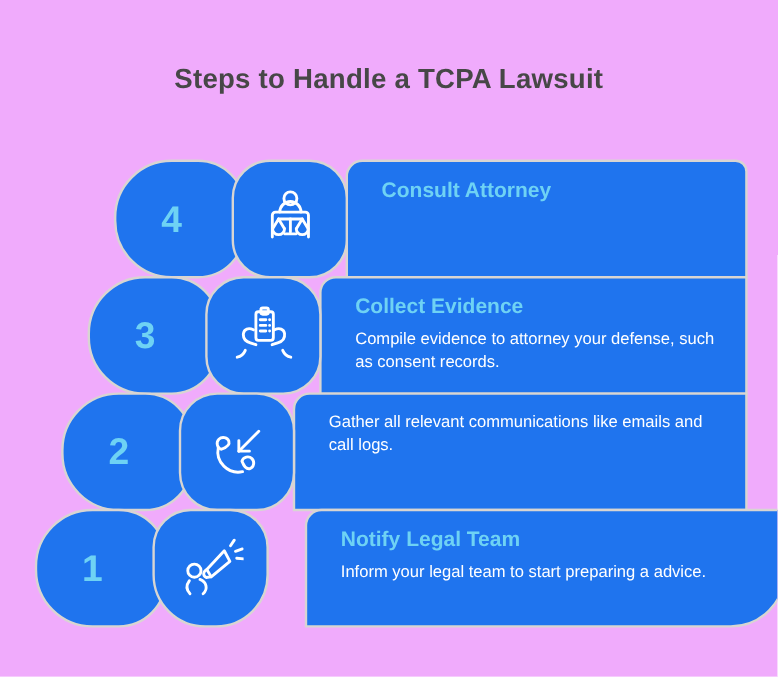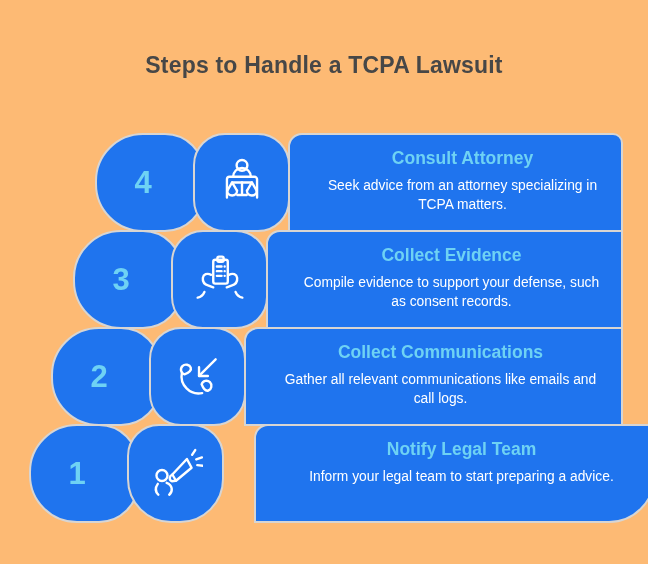--- a/index.html
+++ b/index.html
@@ -1,17 +1,17 @@
 <!DOCTYPE html>
 <html><head>
 <meta charset="utf-8">
 <style>
   html,body{margin:0;padding:0;background:#ffffff;}
   .canvas{
-    position:relative;width:648px;height:564px;background:#fdba74;
+    position:relative;width:648px;height:564px;background:#f0abfc;
     font-family:"Liberation Sans",sans-serif;overflow:hidden;
     --blue:#1f74ee;--line:#d8d5d2;--cyan:#6ed2f4;
   }
   .page-title{
     position:absolute;top:52px;left:0;width:100%;text-align:center;
     font-size:23px;font-weight:bold;color:#474747;letter-spacing:.2px;margin:0;
   }
   
   .pos1{--top:133px;--shift:0px;}
   .pos2{--top:230px;--shift:22px;}
@@ -35,21 +35,20 @@
     display:flex;align-items:center;justify-content:center;
   }
   .pos4 .cell{border-radius:32px 32px 44px 44px;}
 
   .card{
     position:absolute;top:var(--top);left:calc(288px - var(--shift));
     width:calc(335px + var(--shift));height:99px;box-sizing:border-box;
     background:var(--blue);border:2px solid var(--line);
     border-radius:14px 0 0 0;z-index:2;
     padding:13px 14px 0 28px;
-    text-align:center;
   }
   .pos1 .card{border-radius:14px 10px 0 0;}
   .pos4 .card{border-radius:14px 0 46px 0;margin-left:32px;}
 
   .card-title{font-size:17.5px;font-weight:bold;color:var(--cyan);margin:0 0 7px 0;}
   .card-desc{font-size:13.8px;font-weight:500;color:#ffffff;line-height:1.38;margin:0;}
 
   svg.icon{width:54px;height:54px;stroke:#ffffff;stroke-width:2.3;fill:none;
            stroke-linecap:round;stroke-linejoin:round;}
 </style>
@@ -58,21 +57,20 @@
 
 <div class="canvas">
   <h1 class="page-title">Steps to Handle a TCPA Lawsuit</h1>
 
   <div class="row pos1">
     <div class="blob">
       <span>4</span>
     </div>
     <div class="card">
       <p class="card-title">Consult Attorney</p>
-      <p class="card-desc">Seek advice from an attorney specializing in TCPA matters.</p>
     </div>
     <div class="cell">
       <svg class="icon" viewBox="0 0 52 52">
         <circle cx="26" cy="9" r="5.2"></circle>
         <path d="M17.5 20 a8.5 8.5 0 0 1 17 0"></path>
         <path d="M11.5 40 V22.5 a2.5 2.5 0 0 1 2.5 -2.5 h24 a2.5 2.5 0 0 1 2.5 2.5 V40"></path>
         <path d="M16.5 25.5 h19"></path>
         <path d="M26 25.5 V36"></path>
         <path d="M21.5 37.5 h9"></path>
         <path d="M16.5 25.5 l-4.5 7.5 M16.5 25.5 l4.5 7.5"></path>
@@ -82,42 +80,41 @@
       </svg>
     </div>
   </div>
 
   <div class="row pos2">
     <div class="blob">
       <span>3</span>
     </div>
     <div class="card">
       <p class="card-title">Collect Evidence</p>
-      <p class="card-desc">Compile evidence to support your defense, such as consent records.</p>
+      <p class="card-desc">Compile evidence to attorney your defense, such as consent records.</p>
     </div>
     <div class="cell">
       <svg class="icon" viewBox="0 0 52 52">
         <rect x="19.5" y="6.5" width="14" height="23" rx="2"></rect>
         <rect x="23.5" y="3.5" width="6" height="5" rx="1.5"></rect>
         <path d="M23 13 h4.5 M23 17.5 h4.5 M23 22 h4.5"></path>
         <path d="M30.5 13 h0.01 M30.5 17.5 h0.01 M30.5 22 h0.01"></path>
         <path d="M17.5 21 c-4 -2 -7.5 -0.5 -8 3 c-0.5 4 2 6.5 5.5 7.5 l4.5 1.5"></path>
         <path d="M11 37.5 c-1.5 3.5 -4 5 -6.5 5.5"></path>
         <path d="M34.5 21 c4 -2 7.5 -0.5 8 3 c0.5 4 -2 6.5 -5.5 7.5 l-4.5 1.5"></path>
         <path d="M41 37.5 c1.5 3.5 4 5 6.5 5.5"></path>
       </svg>
     </div>
   </div>
 
   <div class="row pos3">
     <div class="blob">
       <span>2</span>
     </div>
     <div class="card">
-      <p class="card-title">Collect Communications</p>
       <p class="card-desc">Gather all relevant communications like emails and call logs.</p>
     </div>
     <div class="cell">
       <svg class="icon" viewBox="0 0 52 52">
         <path d="M43 9 L27 25"></path>
         <path d="M27 25 V16.5 M27 25 H35.5"></path>
         <path d="M13 23.5 c-3.5 -1 -4.5 -5.5 -2 -8 c2.5 -2.5 7 -1.5 8 1.5 c0.7 2.2 -0.8 4.5 -6 6.5 z"></path>
         <path d="M29.5 33 c1 -3.5 5.5 -4.5 8 -2 c2.5 2.5 1.5 7 -1.5 8 c-2.2 0.7 -4.5 -0.8 -6.5 -6 z"></path>
         <path d="M10.5 22 a16.5 16.5 0 0 0 19.5 19.5"></path>
       </svg>

